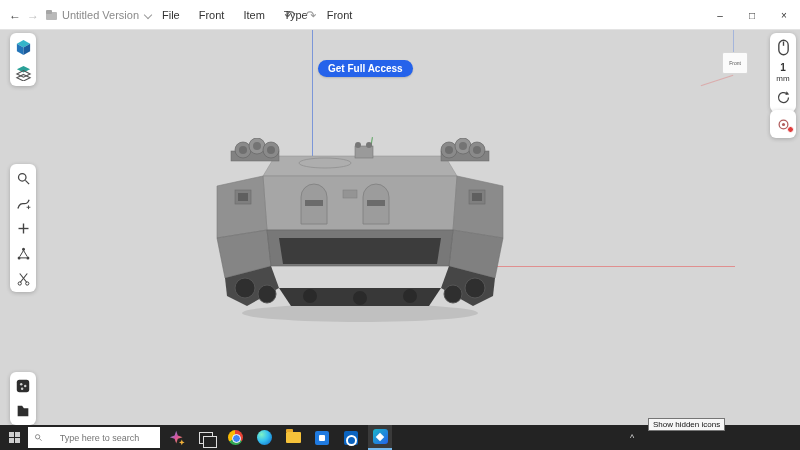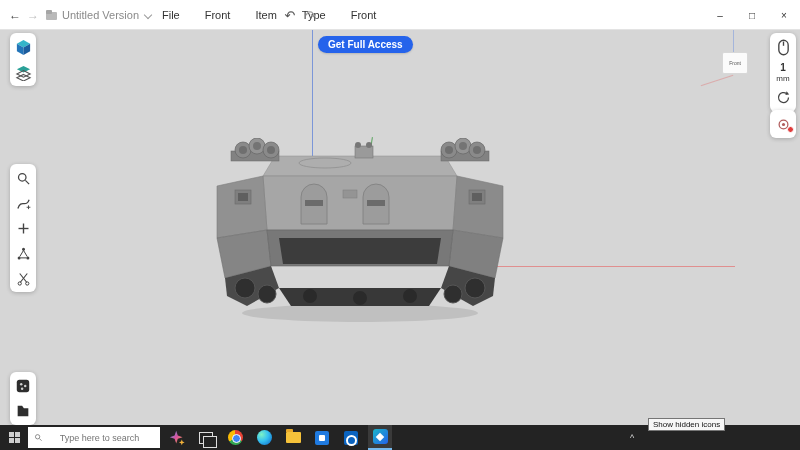--- a/index.html
+++ b/index.html
@@ -9,33 +9,33 @@
 
   
   .titlebar { position:absolute; top:0; left:0; width:800px; height:30px; background:#ffffff; border-bottom:1px solid #e3e3e3; z-index:30; }
   .titlebar button { background:none; border:none; cursor:pointer; font-family:inherit; }
   .nav-btn { position:absolute; top:5px; width:18px; height:20px; font-size:12px; color:#444; }
   .nav-btn.b1 { left:6px; }
   .nav-btn.b2 { left:24px; color:#bdbdbd; }
   .proj-icon { position:absolute; left:45px; top:8px; width:13px; height:13px; }
   .proj-name { position:absolute; left:62px; top:9px; font-size:11px; color:#8a8a8a; cursor:pointer; }
   .chev { position:absolute; left:145px; top:12px; width:6px; height:6px; border-right:1.4px solid #9a9a9a; border-bottom:1.4px solid #9a9a9a; transform:rotate(45deg); cursor:pointer; }
-  .menus { position:absolute; left:120px; top:0; height:30px; display:flex; align-items:center; gap:25px; padding-left:42px; }
+  .menus { position:absolute; left:120px; top:0; height:30px; display:flex; align-items:center; gap:19px; padding-left:42px; }
   .menu { font-size:11px; color:#333; cursor:pointer; }
   .histbtn { position:absolute; top:5px; width:20px; height:20px; font-size:13px; color:#555; }
   .histbtn.u { left:280px; }
   .histbtn.r { left:301px; color:#9a9a9a; }
   .share { position:absolute; left:644px; top:5px; width:45px; height:20px; border-radius:11px; background:#2b6de8; color:#fff; font-size:10px; display:flex; align-items:center; justify-content:center; gap:3px; }
   .winctl { position:absolute; right:0; top:0; height:30px; display:flex; }
   .winctl button { width:32px; height:30px; font-size:10px; color:#333; }
 
   
   .banner { position:absolute; left:318px; top:36px; display:flex; gap:3px; z-index:20; }
   .pill-white { background:#fff; border:1px solid #ececec; border-radius:10px; padding:3px 10px; font-size:10px; color:#333; box-shadow:0 1px 2px rgba(0,0,0,.12); }
-  .pill-blue { background:#2563eb; border-radius:10px; padding:3px 10px; font-size:10px; color:#fff; font-weight:bold; cursor:pointer; box-shadow:0 1px 2px rgba(0,0,0,.15); }
+  .pill-blue { background:#2563eb; border-radius:10px; padding:3px 10px; font-size:10px; color:#fff; font-weight:bold; cursor:pointer; box-shadow:0 1px 2px rgba(0,0,0,.15);margin-top:24px; }
 
   
   .panel { position:absolute; background:#fff; border-radius:6px; box-shadow:0 1px 4px rgba(0,0,0,.22); padding:4px 3px; display:flex; flex-direction:column; align-items:center; gap:5px; z-index:15; }
   .tool-btn { width:20px; height:20px; border:none; background:none; display:flex; align-items:center; justify-content:center; cursor:pointer; border-radius:4px; position:relative; }
   .tool-btn svg { display:block; }
   .p-left1 { left:10px; top:33px; }
   .p-left2 { left:10px; top:164px; }
   .p-left3 { left:10px; top:372px; }
   .p-right1 { left:770px; top:33px; }
   .p-right2 { left:770px; top:110px; }

